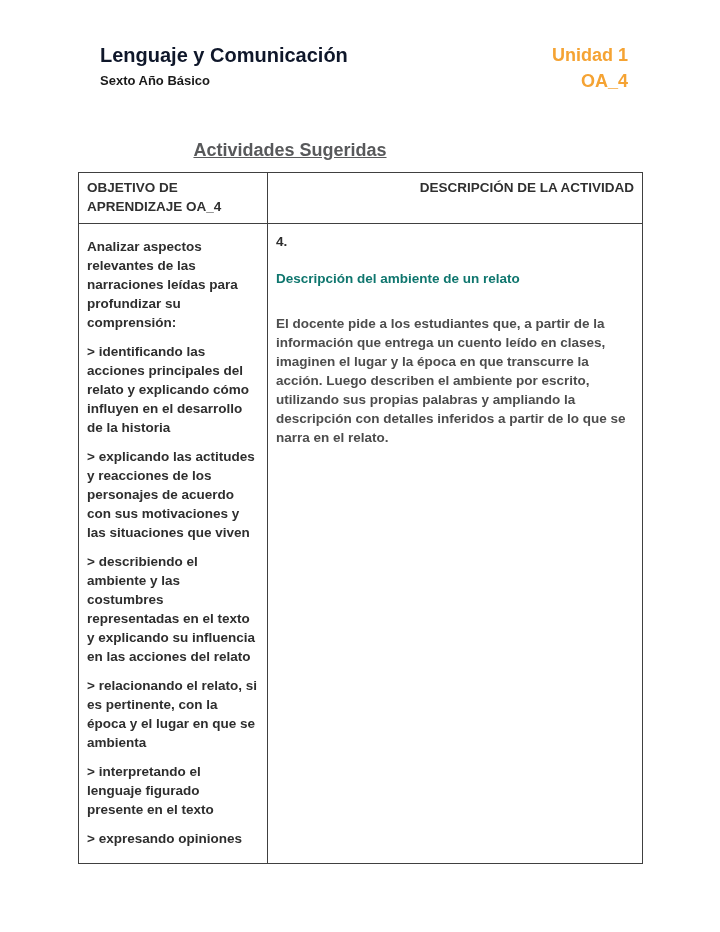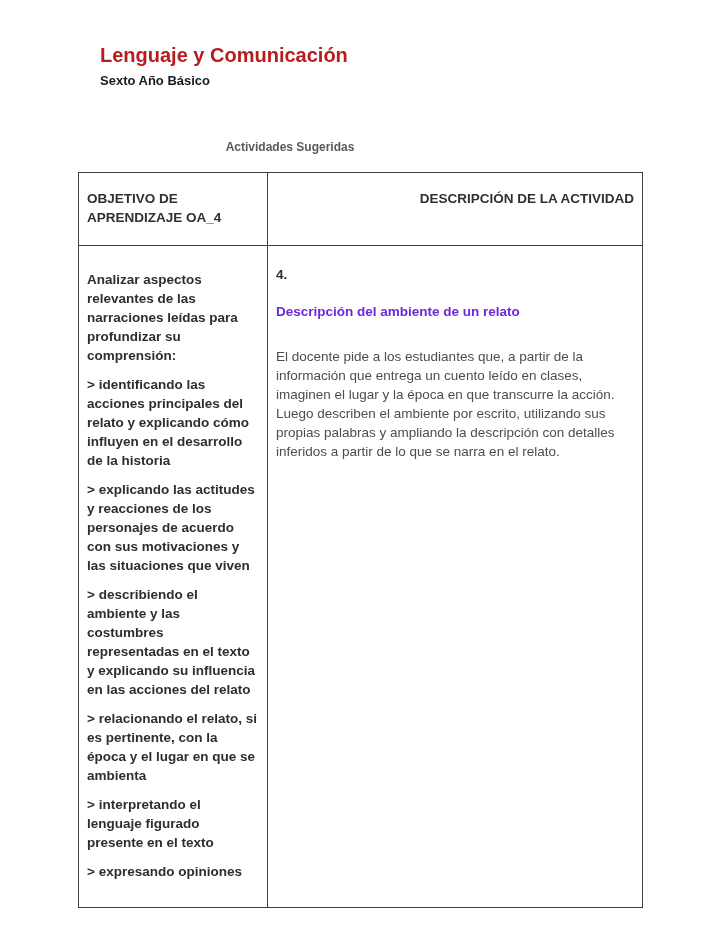--- a/index.html
+++ b/index.html
@@ -20,21 +20,21 @@
     position: absolute;
     left: 100px;
     top: 42px;
     width: 528px;
     display: flex;
     justify-content: space-between;
   }
   .header-left .subject {
     font-size: 20px;
     font-weight: bold;
-    color: #b91c1c;
+    color: #0f172a;
     line-height: 26px;
     white-space: nowrap;
   }
   .header-left .grade {
     font-size: 13px;
     font-weight: bold;
     color: #1a1a1a;
     line-height: 26px;
     white-space: nowrap;
   }
@@ -49,37 +49,38 @@
     line-height: 26px;
     white-space: nowrap;
   }
   
   .page-title {
     position: absolute;
     left: 0;
     top: 140px;
     width: 580px;
     text-align: center;
-    font-size: 12px;
+    font-size: 18px;
     font-weight: bold;
     color: #58595B;
+    text-decoration: underline;
   }
   
   .activity-table {
     position: absolute;
     left: 78px;
     top: 172px;
     width: 564px;
     border-collapse: collapse;
     table-layout: fixed;
   }
   .activity-table td {
     border: 1px solid #404040;
     vertical-align: top;
-    padding: 16px 8px;
+    padding: 5px 8px;
     font-size: 13.5px;
     color: #303030;
   }
   .col-objective { width: 189px; }
   .col-description { width: 375px; }
 
   .th-cell {
     font-weight: bold;
     height: 40px;
     line-height: 19px;
@@ -99,38 +100,42 @@
   .activity-cell .activity-number {
     font-weight: bold;
     margin: 3px 0 0 0;
     line-height: 19px;
     color: #2e2e2e;
   }
   .activity-cell .activity-title {
     font-weight: bold;
     margin: 18px 0 12px 0;
     line-height: 19px;
-    color: #6d28d9;
+    color: #0f766e;
   }
   .activity-cell .activity-desc {
     margin: 26px 0 0 0;
     line-height: 19px;
-    font-weight: normal;
+    font-weight: bold;
     color: #4d4d4d;
   }
 </style>
 </head>
 <body>
 
 <div class="page">
 
   <div class="header">
     <div class="header-left">
       <div class="subject">Lenguaje y Comunicación</div>
       <div class="grade">Sexto Año Básico</div>
+    </div>
+    <div class="header-right">
+      <div class="unit">Unidad 1</div>
+      <div class="oa">OA_4</div>
     </div>
   </div>
 
   <div class="page-title">Actividades Sugeridas</div>
 
   <table class="activity-table">
     <colgroup>
       <col class="col-objective">
       <col class="col-description">
     </colgroup>

